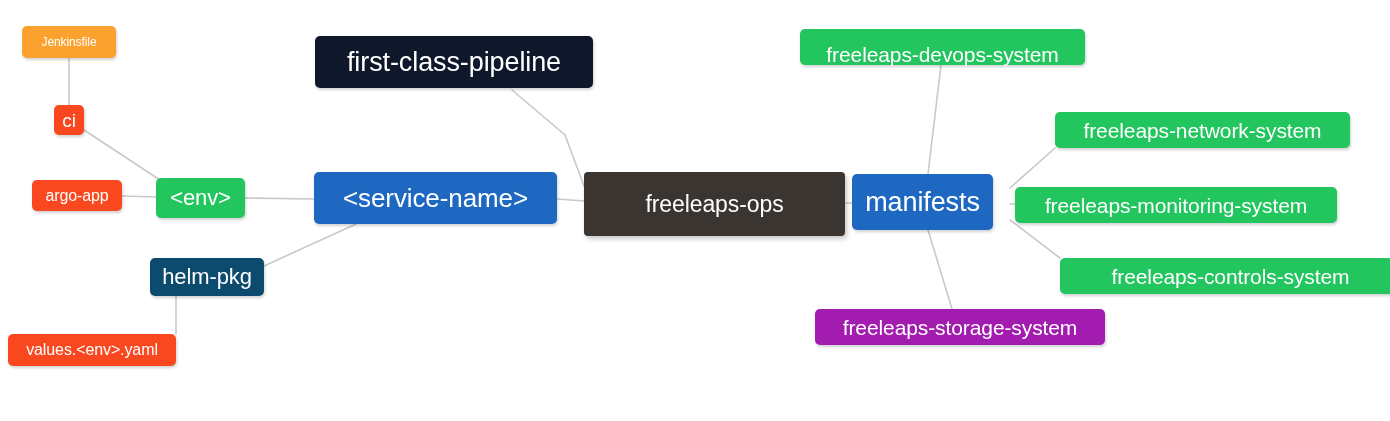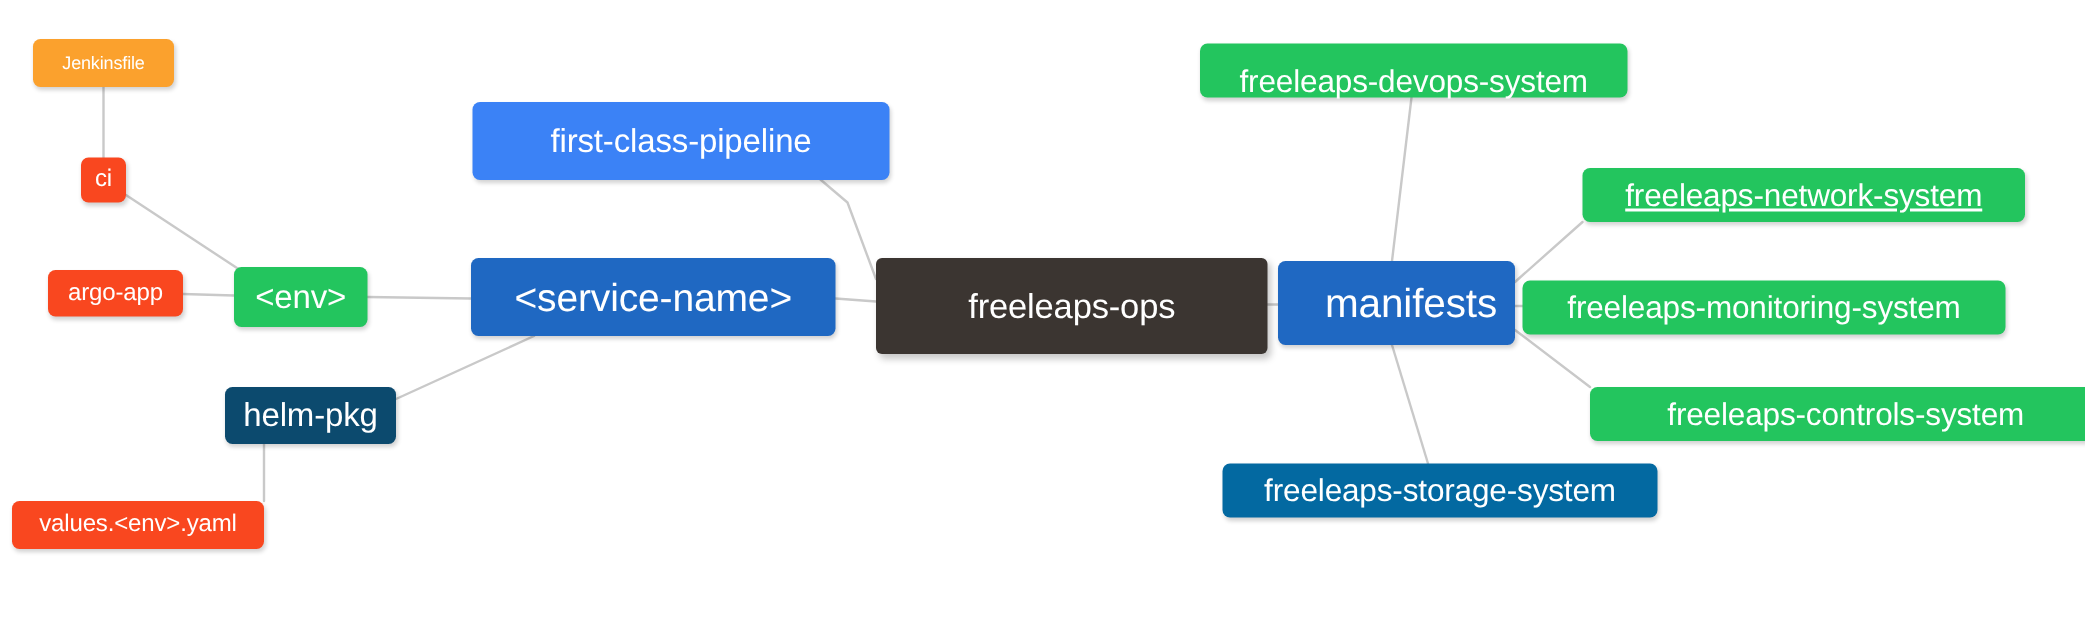--- a/index.html
+++ b/index.html
@@ -68,56 +68,56 @@
       <path d="M 928 174 L 941 65" fill="none" stroke="#c9c9c9" stroke-width="1.6" stroke-linecap="round"></path>
       <path d="M 1010 188 L 1055 148" fill="none" stroke="#c9c9c9" stroke-width="1.6" stroke-linecap="round"></path>
       <path d="M 1010 204 L 1053 204" fill="none" stroke="#c9c9c9" stroke-width="1.6" stroke-linecap="round"></path>
       <path d="M 1010 220 L 1060 258" fill="none" stroke="#c9c9c9" stroke-width="1.6" stroke-linecap="round"></path>
       <path d="M 928 230 L 952 309" fill="none" stroke="#c9c9c9" stroke-width="1.6" stroke-linecap="round"></path>
     </svg>
   <div id="nodes-layer">
       <div class="node node-root" style="left: 584px; top: 172px; width: 261px; height: 64px; background: rgb(59, 53, 49); font-size: 23px;">
         <span class="n-label">freeleaps-ops</span>
       </div>
-      <div class="node" style="left: 315px; top: 36px; width: 278px; height: 52px; background: #3b82f6; font-size: 22px; margin-top: 32px;">
+      <div class="node" style="left: 315px; top: 36px; width: 278px; height: 52px; background: #0f172a; font-size: 27px;">
         <span class="n-label">first-class-pipeline</span>
       </div>
       <div class="node" style="left: 314px; top: 172px; width: 243px; height: 52px; background: rgb(31, 104, 194); font-size: 26px;">
         <span class="n-label">&lt;service-name&gt;</span>
       </div>
-      <div class="node" style="left: 852px; top: 174px; width: 158px; height: 56px; background: rgb(31, 104, 194); font-size: 27px; justify-content: flex-end;">
+      <div class="node" style="left: 852px; top: 174px; width: 141px; height: 56px; background: rgb(31, 104, 194); font-size: 27px;">
         <span class="n-label">manifests</span>
       </div>
       <div class="node" style="left: 156px; top: 178px; width: 89px; height: 40px; background: rgb(35, 197, 94); font-size: 22px;">
         <span class="n-label">&lt;env&gt;</span>
       </div>
       <div class="node" style="left: 150px; top: 258px; width: 114px; height: 38px; background: #0c4a6e; font-size: 22px;">
         <span class="n-label">helm-pkg</span>
       </div>
       <div class="node" style="left: 22px; top: 26px; width: 94px; height: 32px; background: rgb(251, 161, 45); font-size: 12px;">
         <span class="n-label">Jenkinsfile</span>
       </div>
-      <div class="node" style="left: 54px; top: 105px; width: 30px; height: 30px; background: rgb(249, 71, 31); font-size: 16px;">
+      <div class="node" style="left: 54px; top: 105px; width: 30px; height: 30px; background: rgb(249, 71, 31); font-size: 19px;">
         <span class="n-label">ci</span>
       </div>
       <div class="node" style="left: 32px; top: 180px; width: 90px; height: 31px; background: rgb(249, 71, 31); font-size: 16px;">
         <span class="n-label">argo-app</span>
       </div>
       <div class="node" style="left: 8px; top: 334px; width: 168px; height: 32px; background: rgb(249, 71, 31); font-size: 16px;">
         <span class="n-label">values.&lt;env&gt;.yaml</span>
       </div>
       <div class="node" style="left: 800px; top: 29px; width: 285px; height: 36px; background: rgb(35, 197, 94); font-size: 21px; align-items: flex-end;">
         <span class="n-label">freeleaps-devops-system</span>
       </div>
-      <div class="node" style="left: 1055px; top: 112px; width: 295px; height: 36px; background: rgb(35, 197, 94); font-size: 21px; text-decoration: underline;">
+      <div class="node" style="left: 1055px; top: 112px; width: 295px; height: 36px; background: rgb(35, 197, 94); font-size: 21px;">
         <span class="n-label">freeleaps-network-system</span>
       </div>
       <div class="node" style="left: 1015px; top: 187px; width: 322px; height: 36px; background: rgb(35, 197, 94); font-size: 21px;">
         <span class="n-label">freeleaps-monitoring-system</span>
       </div>
       <div class="node" style="left: 1060px; top: 258px; width: 341px; height: 36px; background: rgb(35, 197, 94); font-size: 21px;">
         <span class="n-label">freeleaps-controls-system</span>
       </div>
-      <div class="node" style="left: 815px; top: 309px; width: 290px; height: 36px; background: #0369a1; font-size: 21px;">
+      <div class="node" style="left: 815px; top: 309px; width: 290px; height: 36px; background: #a21caf; font-size: 21px;">
         <span class="n-label">freeleaps-storage-system</span>
       </div>
     </div>
 </div>
 
 </body></html>

